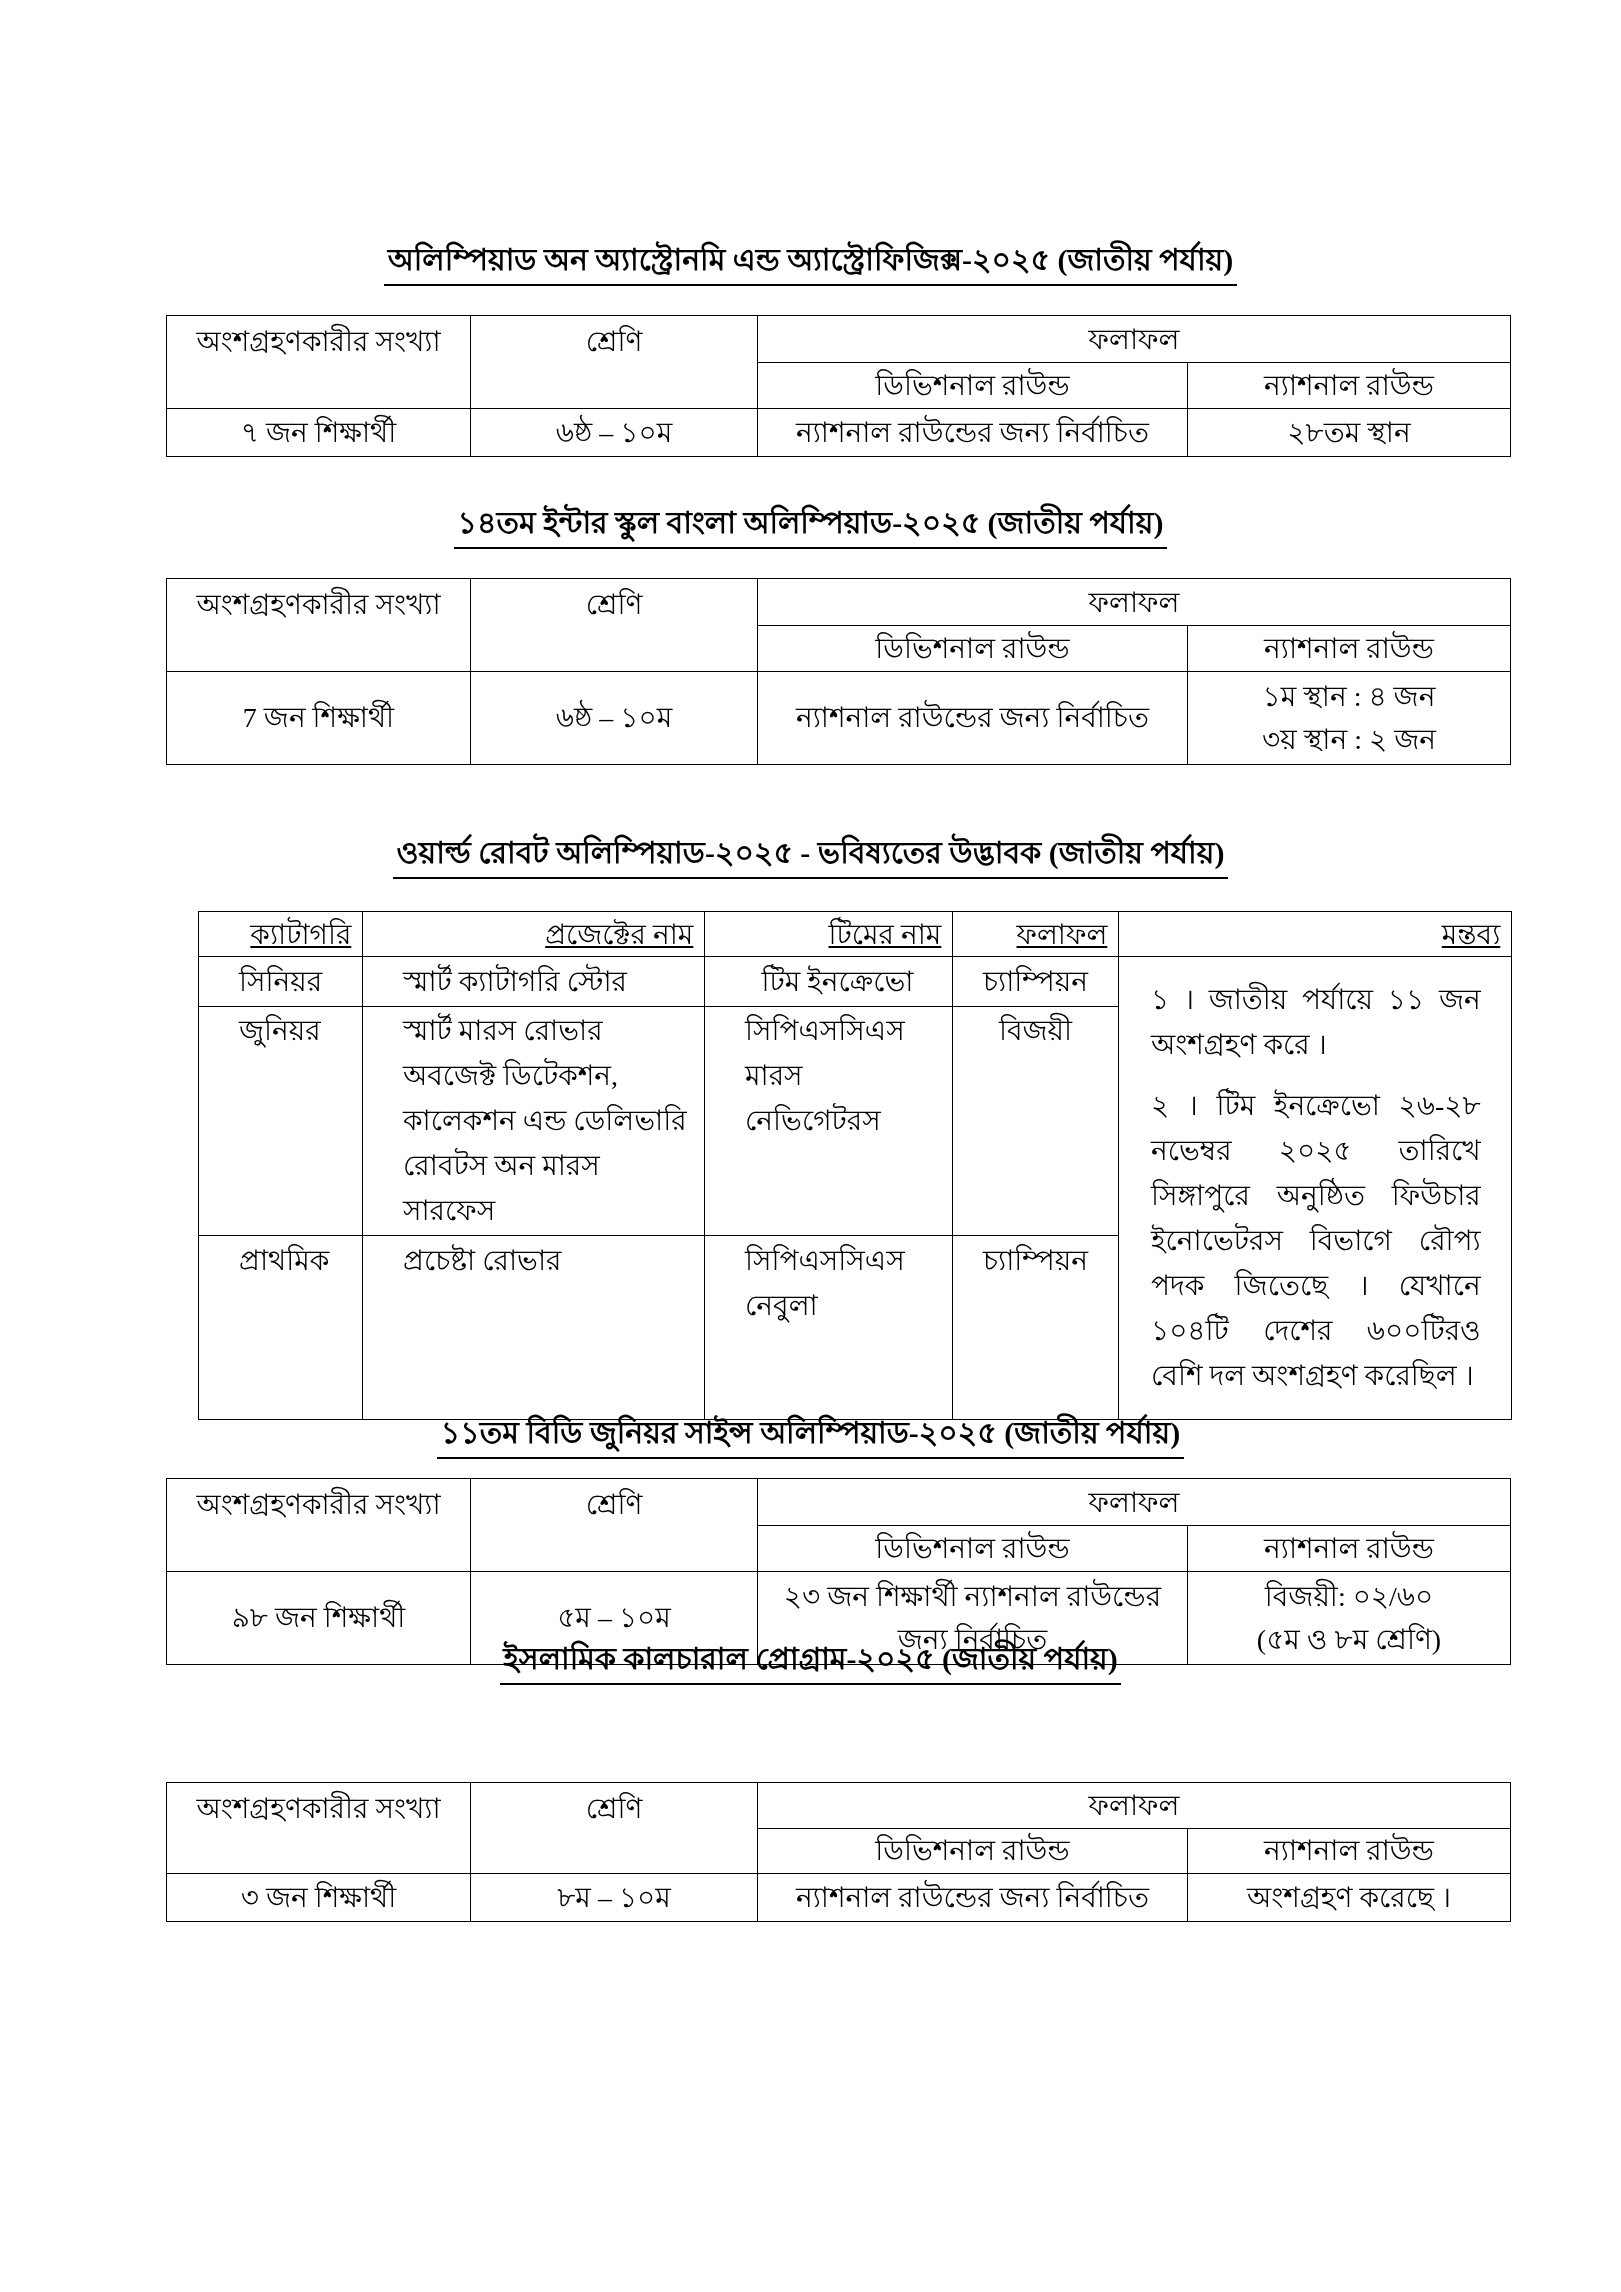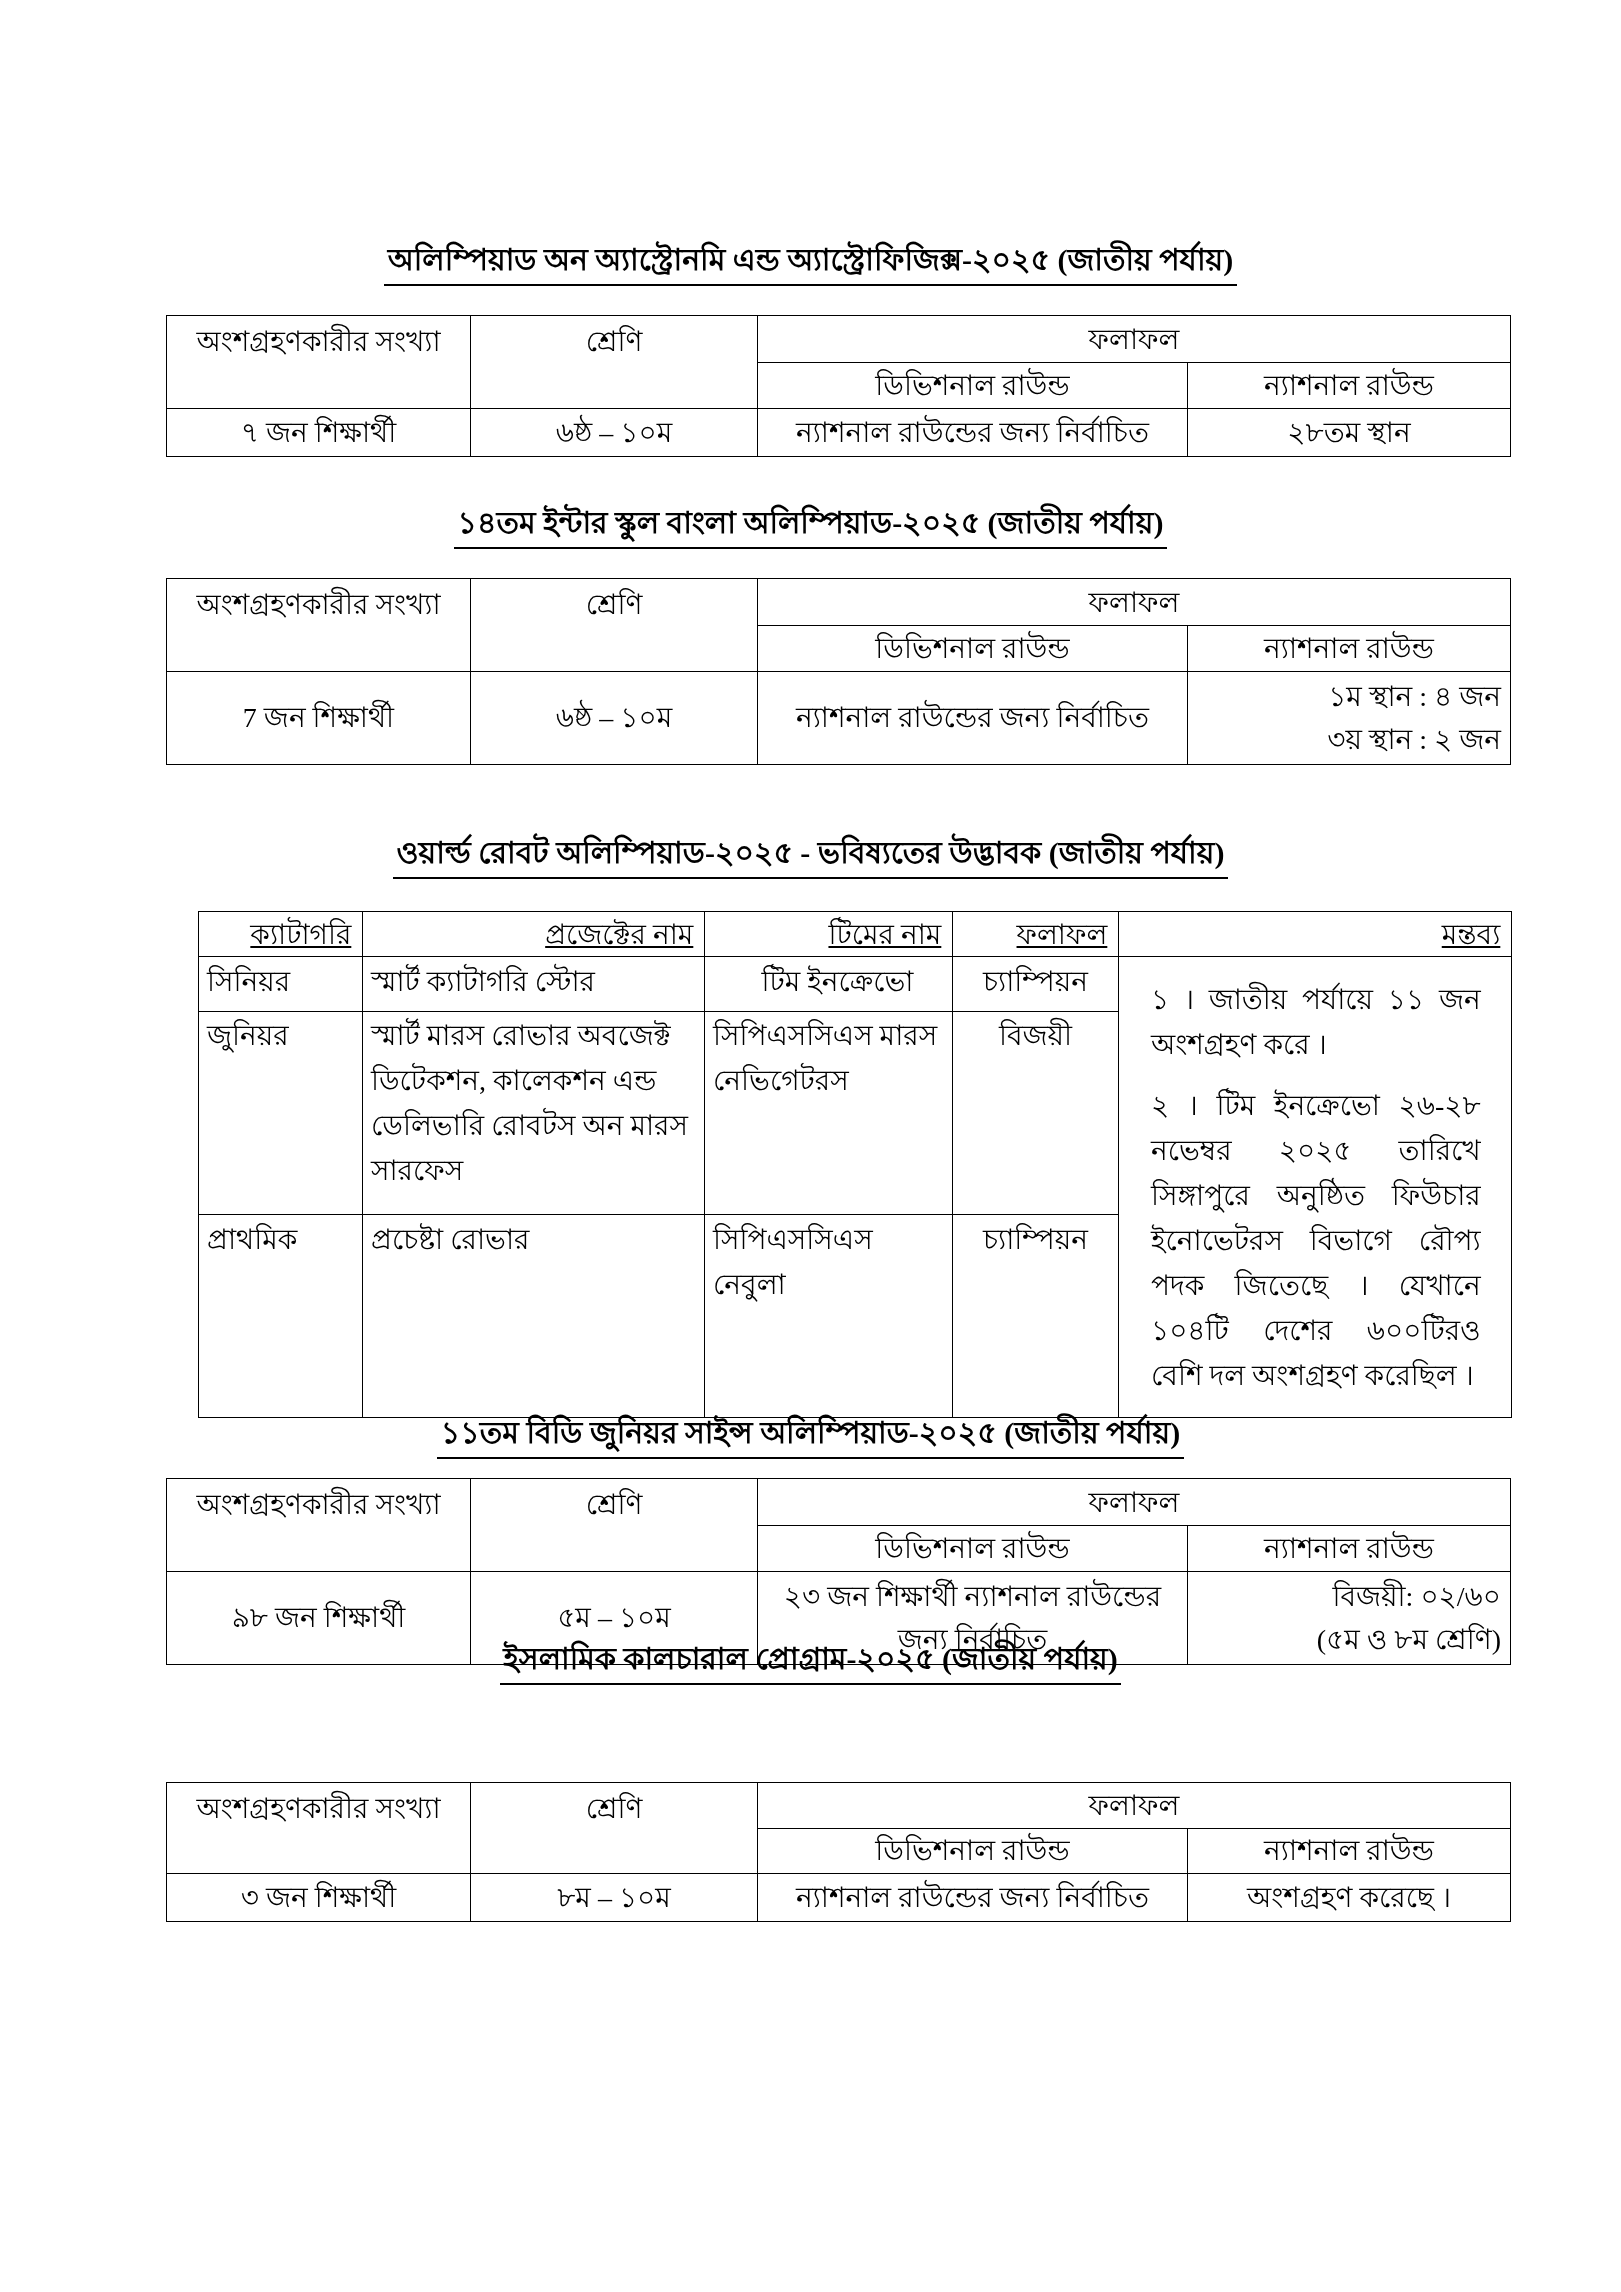--- a/index.html
+++ b/index.html
@@ -59,40 +59,40 @@
     padding: 1.8px 10.7px;
   }
   .t3 tr.hdr td {
     text-align: right;
     vertical-align: middle;
     line-height: 39px;
     text-decoration: underline;
   }
   .t3 td.cat, .t3 td.proj, .t3 td.team {
     text-align: left;
-    padding-left: 8px;
+    padding-left: 40px;
     padding-right: 12.5px;
   }
   .t3 td.team-center {
     text-align: center;
     padding-left: 25px;
     padding-right: 7.2px;
   }
   .t3 td.res {
     text-align: center;
   }
   .t3 td.comment {
     text-align: justify;
     padding: 3.6px 14.3px 3.6px 16px;
   }
   .t3 td.comment p {
     margin: 16px;
     text-align: justify;
   }
-  .nat-line { display: block; text-align: right; }
+  .nat-line { display: block; }
 </style>
 </head>
 <body>
 
 <div class="doc-title" style="top:240px">
   <span>অলিম্পিয়াড অন অ্যাস্ট্রোনমি এন্ড অ্যাস্ট্রোফিজিক্স-২০২৫ (জাতীয় পর্যায়)</span>
 </div>
 <table class="std" style="left:166px;top:315px;width:1345px">
   <colgroup>
       <col style="width:304px">

